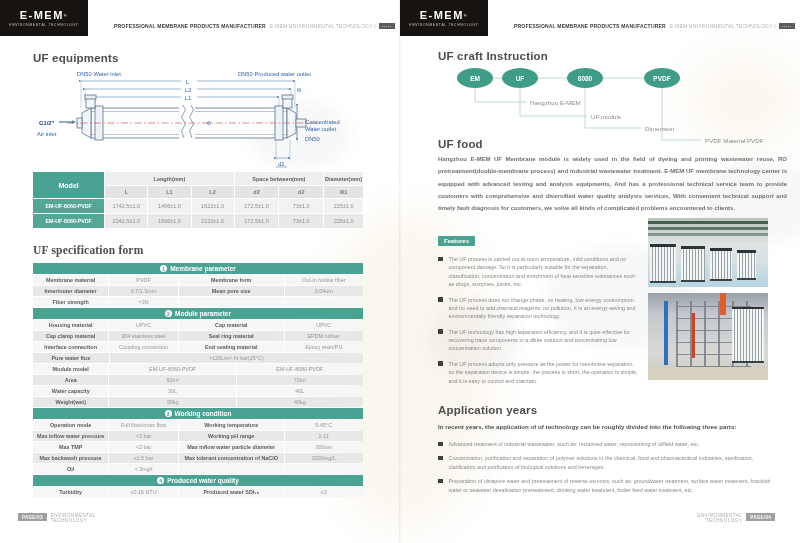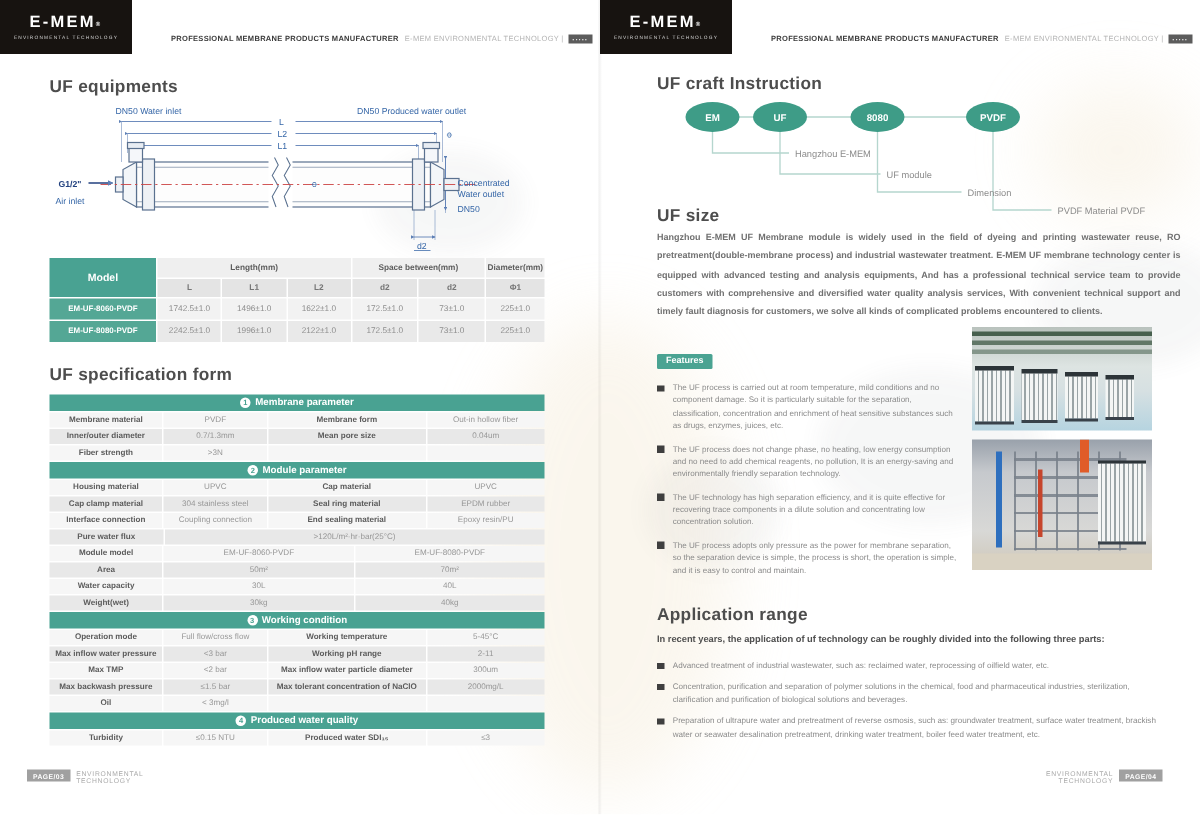--- a/index.html
+++ b/index.html
@@ -208,21 +208,21 @@
         <div class="mc mc-val">225±1.0</div>
         <div class="mc mc-name">EM-UF-8080-PVDF</div>
         <div class="mc mc-val alt">2242.5±1.0</div>
         <div class="mc mc-val alt">1996±1.0</div>
         <div class="mc mc-val alt">2122±1.0</div>
         <div class="mc mc-val alt">172.5±1.0</div>
         <div class="mc mc-val alt">73±1.0</div>
         <div class="mc mc-val alt">225±1.0</div>
       </div>
 
-    <div class="sec-title" style="left:33px;top:244px;">UF specification form</div>
+    <div class="sec-title" style="left:33px;top:244px;font-family:Liberation Serif, serif;">UF specification form</div>
 
     <div class="spec">
         <div class="spec-head">
           <span class="numchip">1</span>
           <span>Membrane parameter</span>
         </div>
         <div class="spec-row">
           <div class="sc sl" style="flex-grow: 23;">Membrane material</div>
           <div class="sc sv" style="flex-grow: 21;">PVDF</div>
           <div class="sc sl" style="flex-grow: 32;">Membrane form</div>
@@ -376,21 +376,21 @@
         <text x="212" y="14.5">PVDF</text>
       </g>
       <g font-size="6.2" fill="#8c8c8c">
         <text x="80" y="38.5">Hangzhou E-MEM</text>
         <text x="141" y="52.5">UF module</text>
         <text x="195" y="64.5">Dimension</text>
         <text x="255" y="76.5">PVDF Material PVDF</text>
       </g>
     </svg>
 
-    <div class="sec-title" style="left:38px;top:138px;">UF size</div>
+    <div class="sec-title" style="left:38px;top:138px;">UF food</div>
     <div class="craft-text">Hangzhou E-MEM UF Membrane module is widely used in the field of dyeing and printing wastewater reuse, RO pretreatment(double-membrane process) and industrial wastewater treatment. E-MEM UF membrane technology center is equipped with advanced testing and analysis equipments, And has a professional technical service team to provide customers with comprehensive and diversified water quality analysis services, With convenient technical support and timely fault diagnosis for customers, we solve all kinds of complicated problems encountered to clients.</div>
 
     <div class="features-badge">Features</div>
     <div class="blist features-list">
         <div class="bitem">
           <span class="bullet-sq"></span>
           <div class="btext">The UF process is carried out at room temperature, mild conditions and no component damage. So it is particularly suitable for the separation, classification, concentration and enrichment of heat sensitive substances such as drugs, enzymes, juices, etc.</div>
         </div>
         <div class="bitem">
           <span class="bullet-sq"></span>
@@ -417,21 +417,21 @@
     </div>
     <div class="photo photo2">
       <div class="frame" style="left:28px;top:8px;width:75px;height:66px;"></div>
       <div class="rack" style="left:84px;top:14px;width:32px;height:52px;border-top-width:2px;"></div>
       <div class="pipe" style="left:16px;top:8px;width:4px;height:64px;background:#2e6fbe;"></div>
       <div class="pipe" style="left:44px;top:20px;width:3px;height:45px;background:#c6452c;"></div>
       <div class="pipe" style="left:72px;top:0;width:6px;height:22px;background:#e05c28;"></div>
       <div class="pipe" style="left:0;top:76px;width:120px;height:11px;background:#d9d2c2;"></div>
     </div>
 
-    <div class="sec-title" style="left:38px;top:404px;">Application range</div>
+    <div class="sec-title" style="left:38px;top:404px;">Application years</div>
     <div class="intro">In recent years, the application of uf technology can be roughly divided into the following three parts:</div>
     <div class="blist app-list">
         <div class="bitem">
           <span class="bullet-sq"></span>
           <div class="btext">Advanced treatment of industrial wastewater, such as: reclaimed water, reprocessing of oilfield water, etc.</div>
         </div>
         <div class="bitem">
           <span class="bullet-sq"></span>
           <div class="btext">Concentration, purification and separation of polymer solutions in the chemical, food and pharmaceutical industries, sterilization, clarification and purification of biological solutions and beverages.</div>
         </div>

